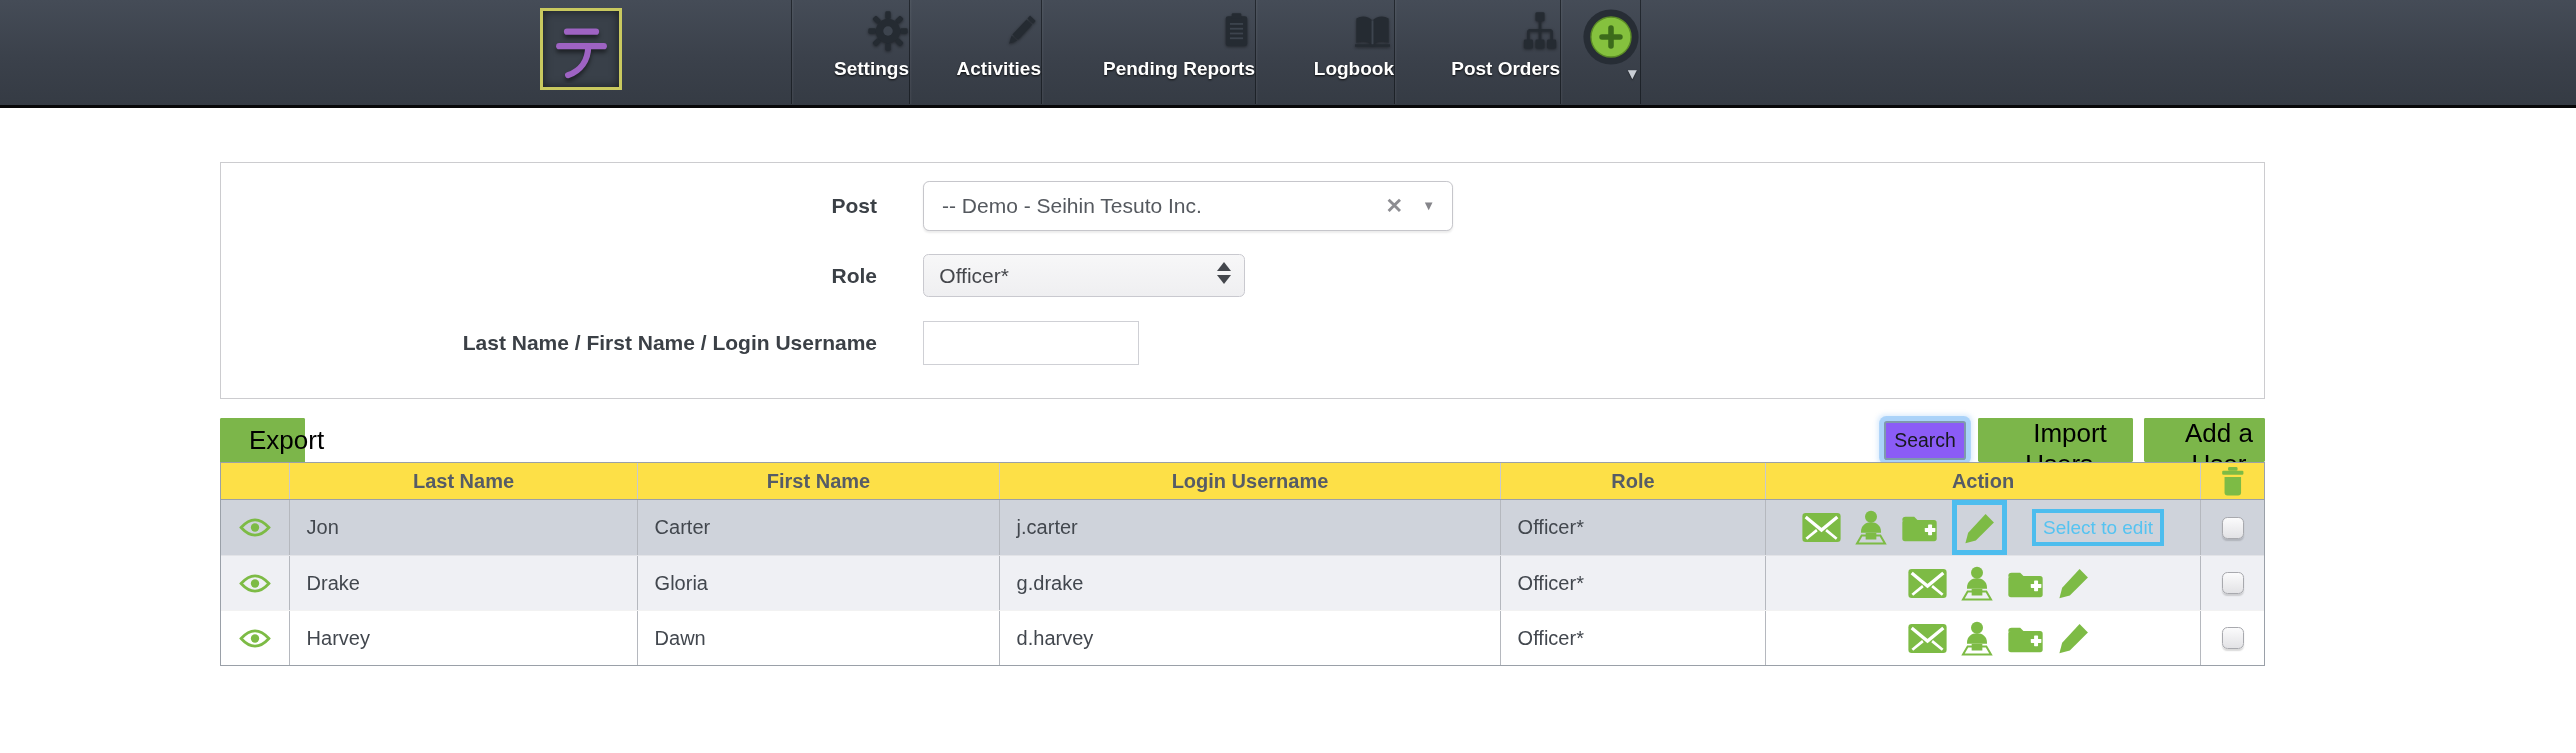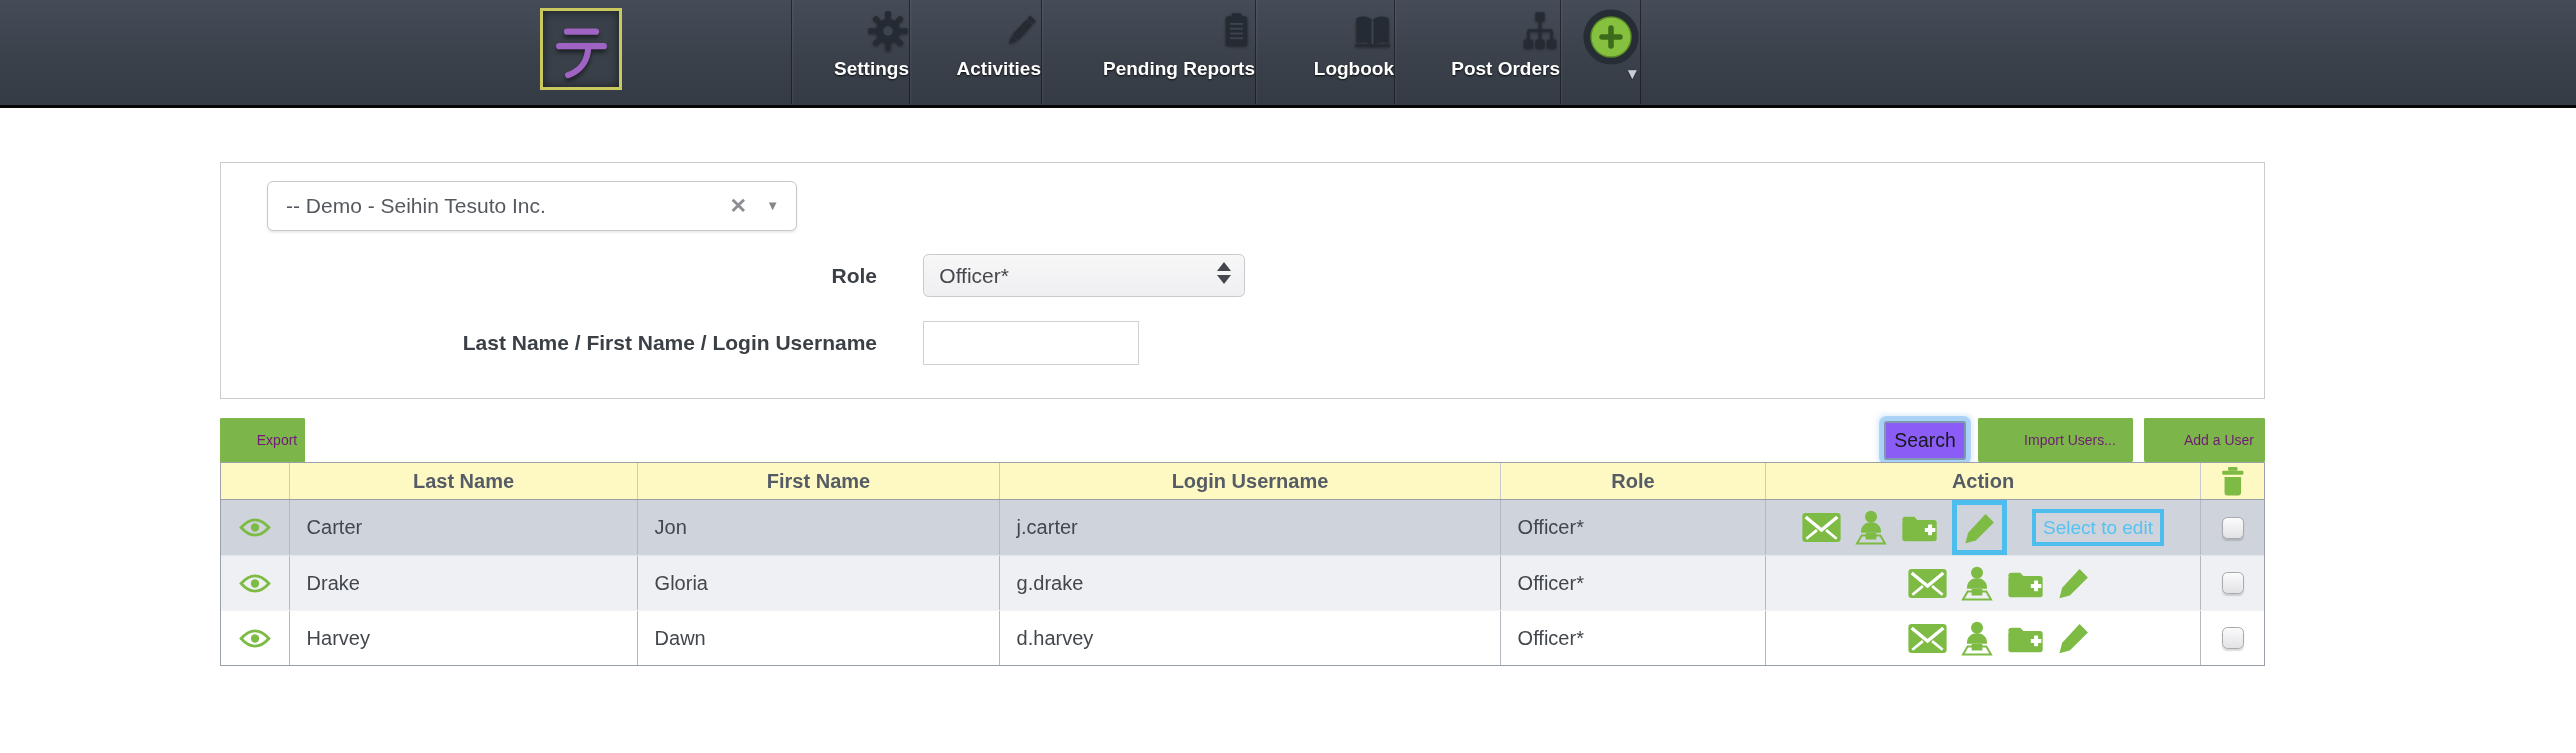--- a/index.html
+++ b/index.html
@@ -72,38 +72,38 @@
   .tri-up { width: 0; height: 0; border-left: 7px solid transparent; border-right: 7px solid transparent; border-bottom: 9.7px solid #43464c; margin-bottom: 4.9px; }
   .tri-down { width: 0; height: 0; border-left: 7px solid transparent; border-right: 7px solid transparent; border-top: 9.7px solid #43464c; }
 
   .text-input {
     width: 216px; height: 44px; border: 1.4px solid #cfd0d5; background: #fff;
     font-size: 21px; color: #333; padding: 0 9.7px; font-family: "Liberation Sans", sans-serif;
   }
 
   
   .btn { border: none; font-family: "Liberation Sans", sans-serif; cursor: pointer; }
-  .btn-green { background: #7cb64a; color: #701a75; font-size: 14px; border-radius: 1.4px; padding-left: 29px; }
+  .btn-green { background: #7cb64a; color: #000000; font-size: 26px; border-radius: 1.4px; padding-left: 29px; }
   .btn-export   { position: absolute; left: 220px;  top: 418px; width: 85px; height: 44px; border-radius: 1.4px 1.4px 0 0; }
   .btn-search {
     position: absolute; left: 1884px; top: 421px; width: 82px; height: 39px;
     background: #8b5cf6; color: #17191c; font-size: 19.4px;
     border: 2.1px solid #7e99ad; border-radius: 2.8px;
     box-shadow: 0 0 0 4.9px rgba(126,188,246,.55), 0 0 4.2px 6.2px rgba(126,188,246,.25);
   }
   .btn-import { position: absolute; left: 1978px; top: 418px; width: 155px; height: 44px; }
   .btn-add    { position: absolute; left: 2144px; top: 418px; width: 121px; height: 44px; }
 
   
   .user-table {
     position: absolute; left: 220px; top: 462px; width: 2045px;
     border: 1.4px solid #9aa0a8; background: #fff;
   }
   .tr { display: grid; grid-template-columns: 68px 348px 362px 501px 265px 435px auto; }
-  .thead { height: 37px; background: #fef9c3; border-bottom: 1.4px solid #9aa0a8; }
+  .thead { height: 37px; background: #fde047; border-bottom: 1.4px solid #9aa0a8; }
   .th { display: flex; align-items: center; justify-content: center; font-weight: bold; font-size: 20px; color: #565c66; }
   .th + .th { border-left: 1.4px solid #c7c9ce; }
   .trow { height: 55px; }
   .trow + .trow { border-top: 0.7px solid rgba(0,0,0,.05); }
   .row-selected { background: #cfd3db; }
   .row-alt { background: #eff0f4; }
   .row-plain { background: #ffffff; }
   .td { display: flex; align-items: center; font-size: 20px; color: #42474e; overflow: visible; }
   .td + .td { border-left: 1.4px solid #b5b8be; }
   .td-text { padding-left: 16.6px; }
@@ -228,20 +228,21 @@
             <path d="M42 29 V55 M29 42 H55" stroke="#3c6b1b" stroke-width="8" stroke-linecap="round"></path>
           </svg>
         </div>
         <div class="plus-caret">▼</div>
       </div>
     </div>
   </div>
 
   <div class="panel">
     <div class="form-row row-post">
+      <div class="form-label">Post</div>
       <div class="form-field">
         <div class="select2">
           <span class="select2-text">-- Demo - Seihin Tesuto Inc.</span>
           <span class="select2-clear">✕</span>
           <span class="select2-caret">▼</span>
         </div>
       </div>
     </div>
 
     <div class="form-row row-role">
@@ -299,22 +300,22 @@
 
     <div class="tr trow row-selected">
       <div class="td td-center">
         <button class="icon-btn">
           <svg width="32" height="21" viewBox="0 0 46 30">
             <path d="M3 15 Q23 -7 43 15 Q23 37 3 15 Z" fill="none" stroke="#7dbb45" stroke-width="4"></path>
             <circle cx="23" cy="15" r="6" fill="#7dbb45"></circle>
           </svg>
         </button>
       </div>
+      <div class="td td-text">Jon</div>
       <div class="td td-text">Carter</div>
-      <div class="td td-text">Jon</div>
       <div class="td td-text">j.carter</div>
       <div class="td td-text">Officer*</div>
       <div class="td action-cell">
         <button class="icon-btn">
           <svg width="39" height="29" viewBox="0 0 58 44">
             <rect width="58" height="44" rx="5" fill="#7dbb45"></rect>
             <polyline points="5,6 29,26 53,6" fill="none" stroke="#fff" stroke-width="5"></polyline>
             <line x1="6" y1="39" x2="22" y2="26" stroke="#fff" stroke-width="4"></line>
             <line x1="52" y1="39" x2="36" y2="26" stroke="#fff" stroke-width="4"></line>
           </svg>

